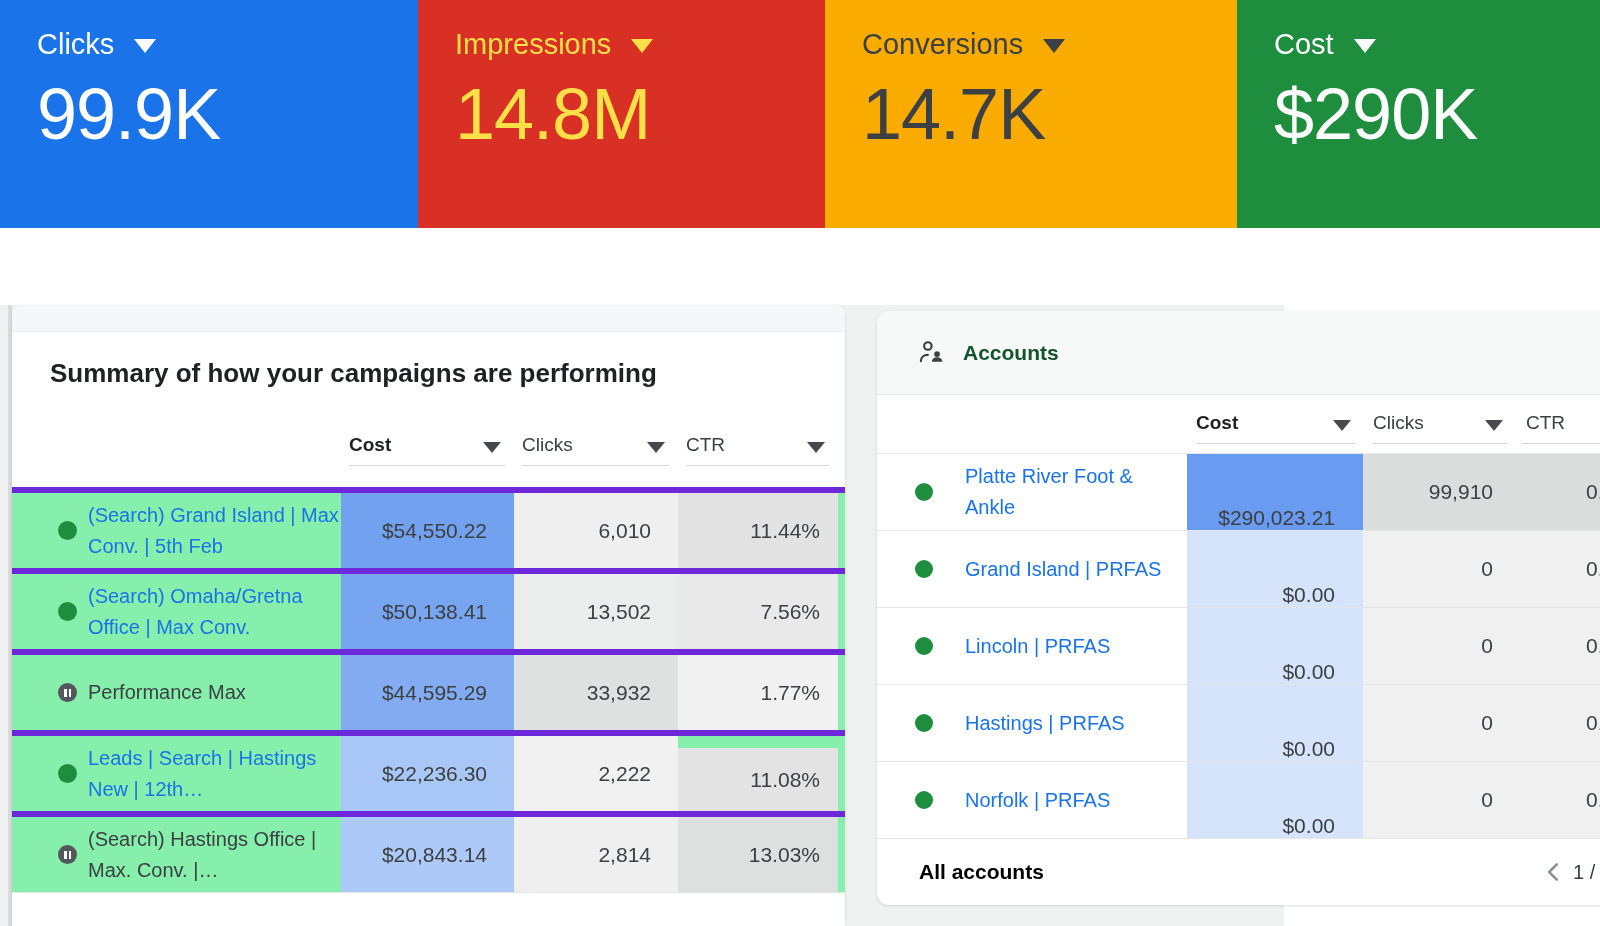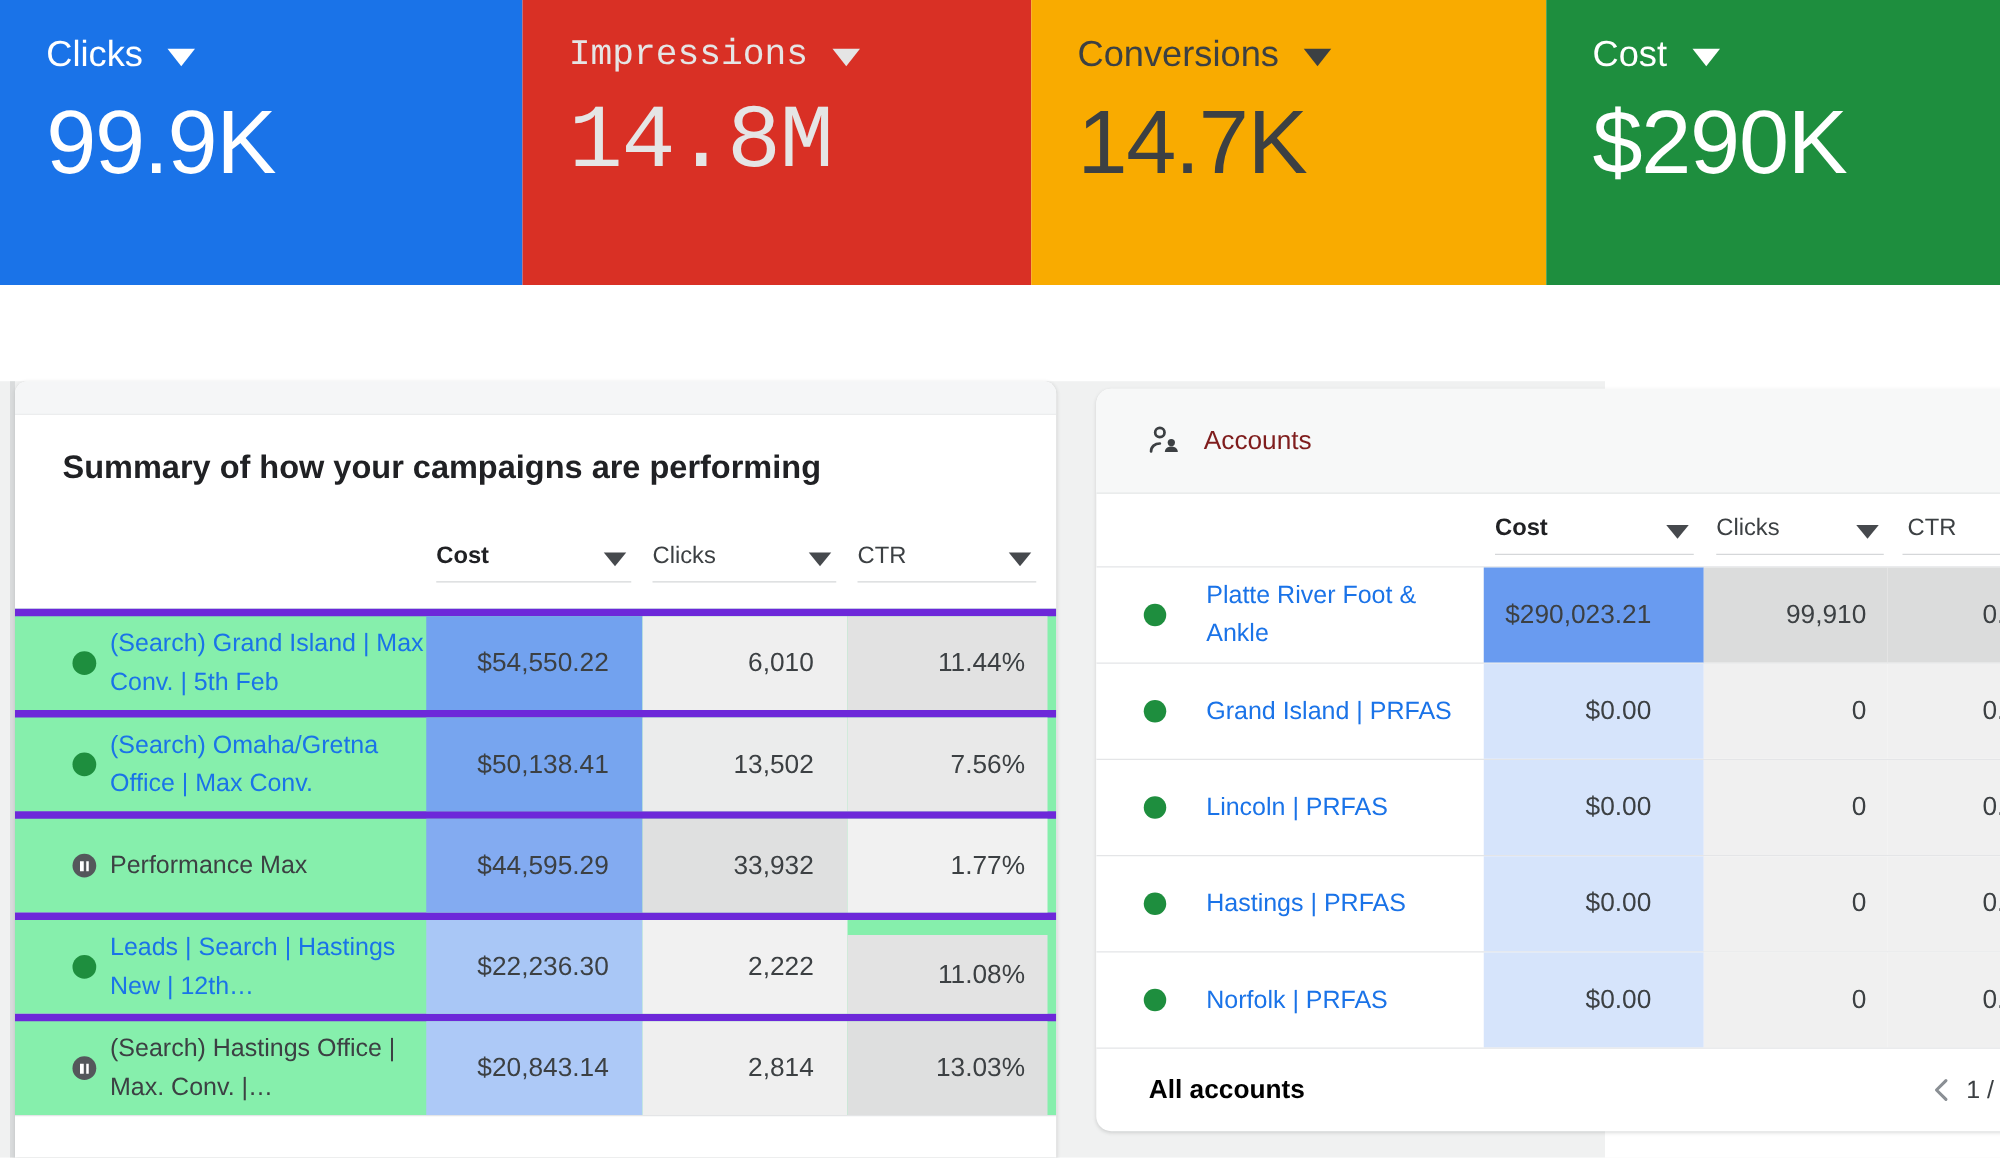--- a/index.html
+++ b/index.html
@@ -48,50 +48,50 @@
   .rname { font-size:20px; line-height:31px; max-width:253px; }
   .rname.link { color:#1A73E8; cursor:pointer; }
   .rname.plain { color:#3C4043; }
   .num { display:flex; align-items:center; justify-content:flex-end; font-size:21px; color:#3C4043; }
   .num.cost { padding-right:27px; } .num.clicks { padding-right:27px; } .num.ctr { padding-right:18px; }
 
   
   .accounts-card { left:877px; top:6px; width:770px; height:594px; border-radius:12px; overflow:hidden; }
   .acc-header { height:84px; background:#F7F8F8; border-bottom:1px solid #E5E7E8;
                 display:flex; align-items:center; gap:17px; padding-left:40px; }
-  .acc-title { font-size:21px; color:#7f1d1d; }
+  .acc-title { font-size:21px; color:#14532d;font-weight:bold; }
   .a-head { display:grid; grid-template-columns:310px 176px 147px 1fr; margin-top:8px; height:41px; }
   .a-head .hcell.c-cost  { margin:0 8px 0 9px; }
   .a-head .hcell.c-clicks{ margin:0 3px 0 10px; }
   .a-head .hcell.c-ctr   { margin:0 0 0 12px; padding-left:4px; }
   .a-body { margin-top:9px; }
   .a-row { display:grid; grid-template-columns:310px 176px 147px 1fr; height:77px; border-top:1px solid #E4E5E7; background:#fff; }
   .a-row .name-cell { padding-left:38px; gap:32px; }
   .a-row .status-dot { width:18px; height:18px; }
   .a-row .rname { max-width:205px; }
-  .a-row .num.cost { padding-right:42px; } .a-row .num.clicks { padding-right:17px; }
+  .a-row .num.cost { padding-right:28px;align-items:flex-end; } .a-row .num.clicks { padding-right:17px; }
   .a-row .num.ctr { justify-content:flex-start; padding-left:76px; }
 
   .acc-footer { height:67px; border-top:1px solid #E4E5E7; display:flex; align-items:center; position:relative; }
   .all-accounts { font-size:21px; font-weight:700; color:#000000; margin-left:42px; cursor:pointer; }
   .pager { position:absolute; left:666px; top:0; height:100%; display:flex; align-items:center; gap:8px; }
   .pager-text { font-size:20px; color:#3C4043; white-space:nowrap; }
 </style>
 </head>
 <body>
 
 <div class="scorecards">
   <div class="scorecard sc-0" style="background: rgb(26, 115, 232); color: rgb(255, 255, 255);">
     <div class="sc-label-row">
       <span class="sc-label">Clicks</span>
       <span class="sc-arrow"></span>
     </div>
     <div class="sc-value">99.9K</div>
   </div>
-  <div class="scorecard sc-1" style="background: rgb(217, 48, 37); color: #e5e5e5; font-family: Liberation Mono, monospace;">
+  <div class="scorecard sc-1" style="background: rgb(217, 48, 37); color: #fde047;">
     <div class="sc-label-row">
       <span class="sc-label">Impressions</span>
       <span class="sc-arrow"></span>
     </div>
     <div class="sc-value">14.8M</div>
   </div>
   <div class="scorecard sc-2" style="background: rgb(249, 171, 0); color: rgb(60, 64, 67);">
     <div class="sc-label-row">
       <span class="sc-label">Conversions</span>
       <span class="sc-arrow"></span>

